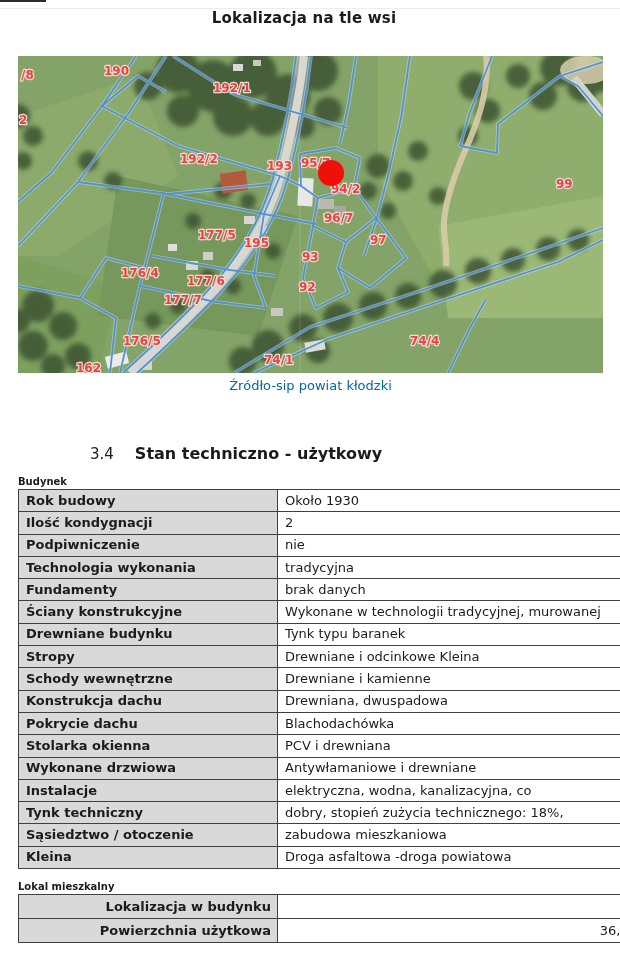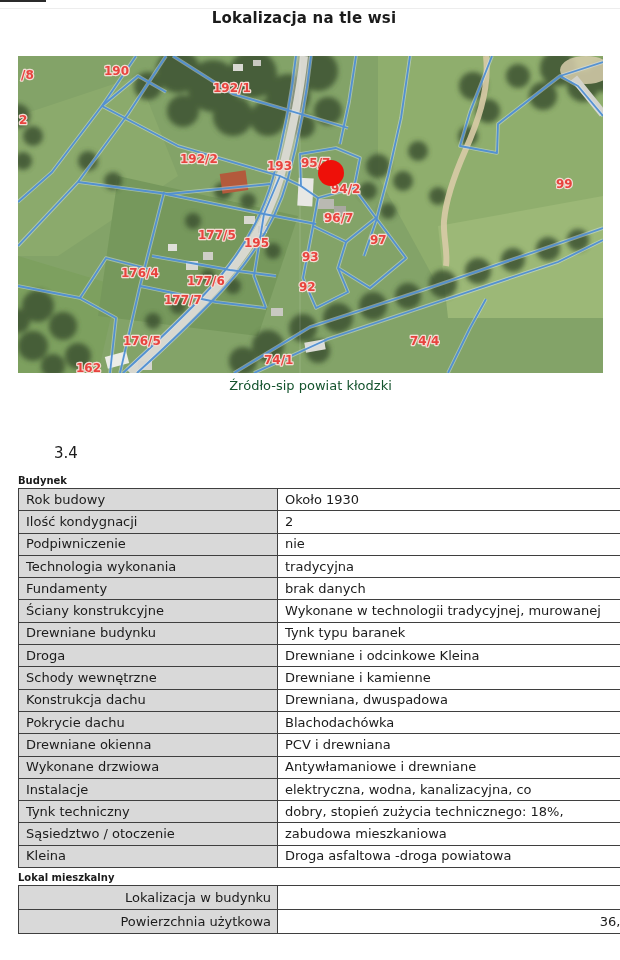--- a/index.html
+++ b/index.html
@@ -23,40 +23,40 @@
     position:relative;width:585px;height:317px;margin:29px 0 0 18px;overflow:hidden;background:#7d9c62;
   }
   .map-wrap svg{display:block;}
   .plabel{
     font-family:"DejaVu Sans",sans-serif;font-size:12px;font-weight:bold;
     paint-order:stroke;stroke:#f3dcd4;stroke-width:2.4px;stroke-linejoin:round;
   }
   .pline-casing{stroke:#d8e8fa;stroke-width:3.6;fill:none;opacity:.45;stroke-linejoin:round;}
   .pline-main{stroke:var(--pline);stroke-width:1.8;fill:none;opacity:.95;stroke-linejoin:round;}
   .map-caption{
-    width:585px;margin-left:18px;text-align:center;font-size:13px;padding-top:5px;color:#14532d;
+    width:585px;margin-left:18px;text-align:center;font-size:13px;padding-top:5px;color:#0369a1;
   }
   .section-heading{
-    margin:51px 0 0 0;padding-left:54px;font-size:15px;display:flex;align-items:baseline;text-align:right;
+    margin:51px 0 0 0;padding-left:90px;font-size:15px;display:flex;align-items:baseline;text-align:right;
   }
   .section-number{font-weight:normal;}
   .section-name{font-weight:bold;font-size:16px;margin-left:21px;}
   .table-heading{
     margin:13px 0 2px 18px;font-size:10px;font-weight:bold;
   }
-  .table-heading.second{margin-top:4px;}
+  .table-heading.second{margin-top:12px;}
   table.doc-table{
     border-collapse:collapse;table-layout:fixed;margin-left:18px;width:648px;
   }
   table.doc-table td{
     border:1px solid var(--border);font-size:13px;padding:2px 6px 2px 7px;
     height:17.3px;line-height:16px;vertical-align:middle;
     white-space:nowrap;overflow:hidden;
   }
-  table.doc-table td.lbl{background:var(--cellbg);width:245px;}
+  table.doc-table td.lbl{background:var(--cellbg);width:245px;font-weight:bold;}
   table.doc-table td.val{background:#ffffff;}
   table.doc-table.second td{height:19px;text-align:right;}
 </style>
 </head>
 <body>
 
 <div class="top-mark"></div>
 <div class="top-rule"></div>
 
 <h1 class="doc-title">Lokalizacja na tle wsi</h1>
@@ -221,20 +221,21 @@
       </g>
 
     <circle id="map-marker" cx="313" cy="117" r="13" fill="#ee1009"></circle>
   </svg>
 </div>
 
 <div class="map-caption">Źródło-sip powiat kłodzki</div>
 
 <div class="section-heading">
   <span class="section-number">3.4</span>
+  <span class="section-name">Stan techniczno - użytkowy</span>
 </div>
 
 <div class="table-heading">Budynek</div>
 
 <table class="doc-table">
   <tbody>
 
       <tr>
         <td class="lbl">Rok budowy</td>
         <td class="val">Około 1930</td>
@@ -264,41 +265,41 @@
         <td class="lbl">Ściany konstrukcyjne</td>
         <td class="val">Wykonane w technologii tradycyjnej, murowanej</td>
       </tr>
 
       <tr>
         <td class="lbl">Drewniane budynku</td>
         <td class="val">Tynk typu baranek</td>
       </tr>
 
       <tr>
-        <td class="lbl">Droga</td>
+        <td class="lbl">Stropy</td>
         <td class="val">Drewniane i odcinkowe Kleina</td>
       </tr>
 
       <tr>
         <td class="lbl">Schody wewnętrzne</td>
         <td class="val">Drewniane i kamienne</td>
       </tr>
 
       <tr>
         <td class="lbl">Konstrukcja dachu</td>
         <td class="val">Drewniana, dwuspadowa</td>
       </tr>
 
       <tr>
         <td class="lbl">Pokrycie dachu</td>
         <td class="val">Blachodachówka</td>
       </tr>
 
       <tr>
-        <td class="lbl">Drewniane okienna</td>
+        <td class="lbl">Stolarka okienna</td>
         <td class="val">PCV i drewniana</td>
       </tr>
 
       <tr>
         <td class="lbl">Wykonane drzwiowa</td>
         <td class="val">Antywłamaniowe  i drewniane</td>
       </tr>
 
       <tr>
         <td class="lbl">Instalacje</td>

